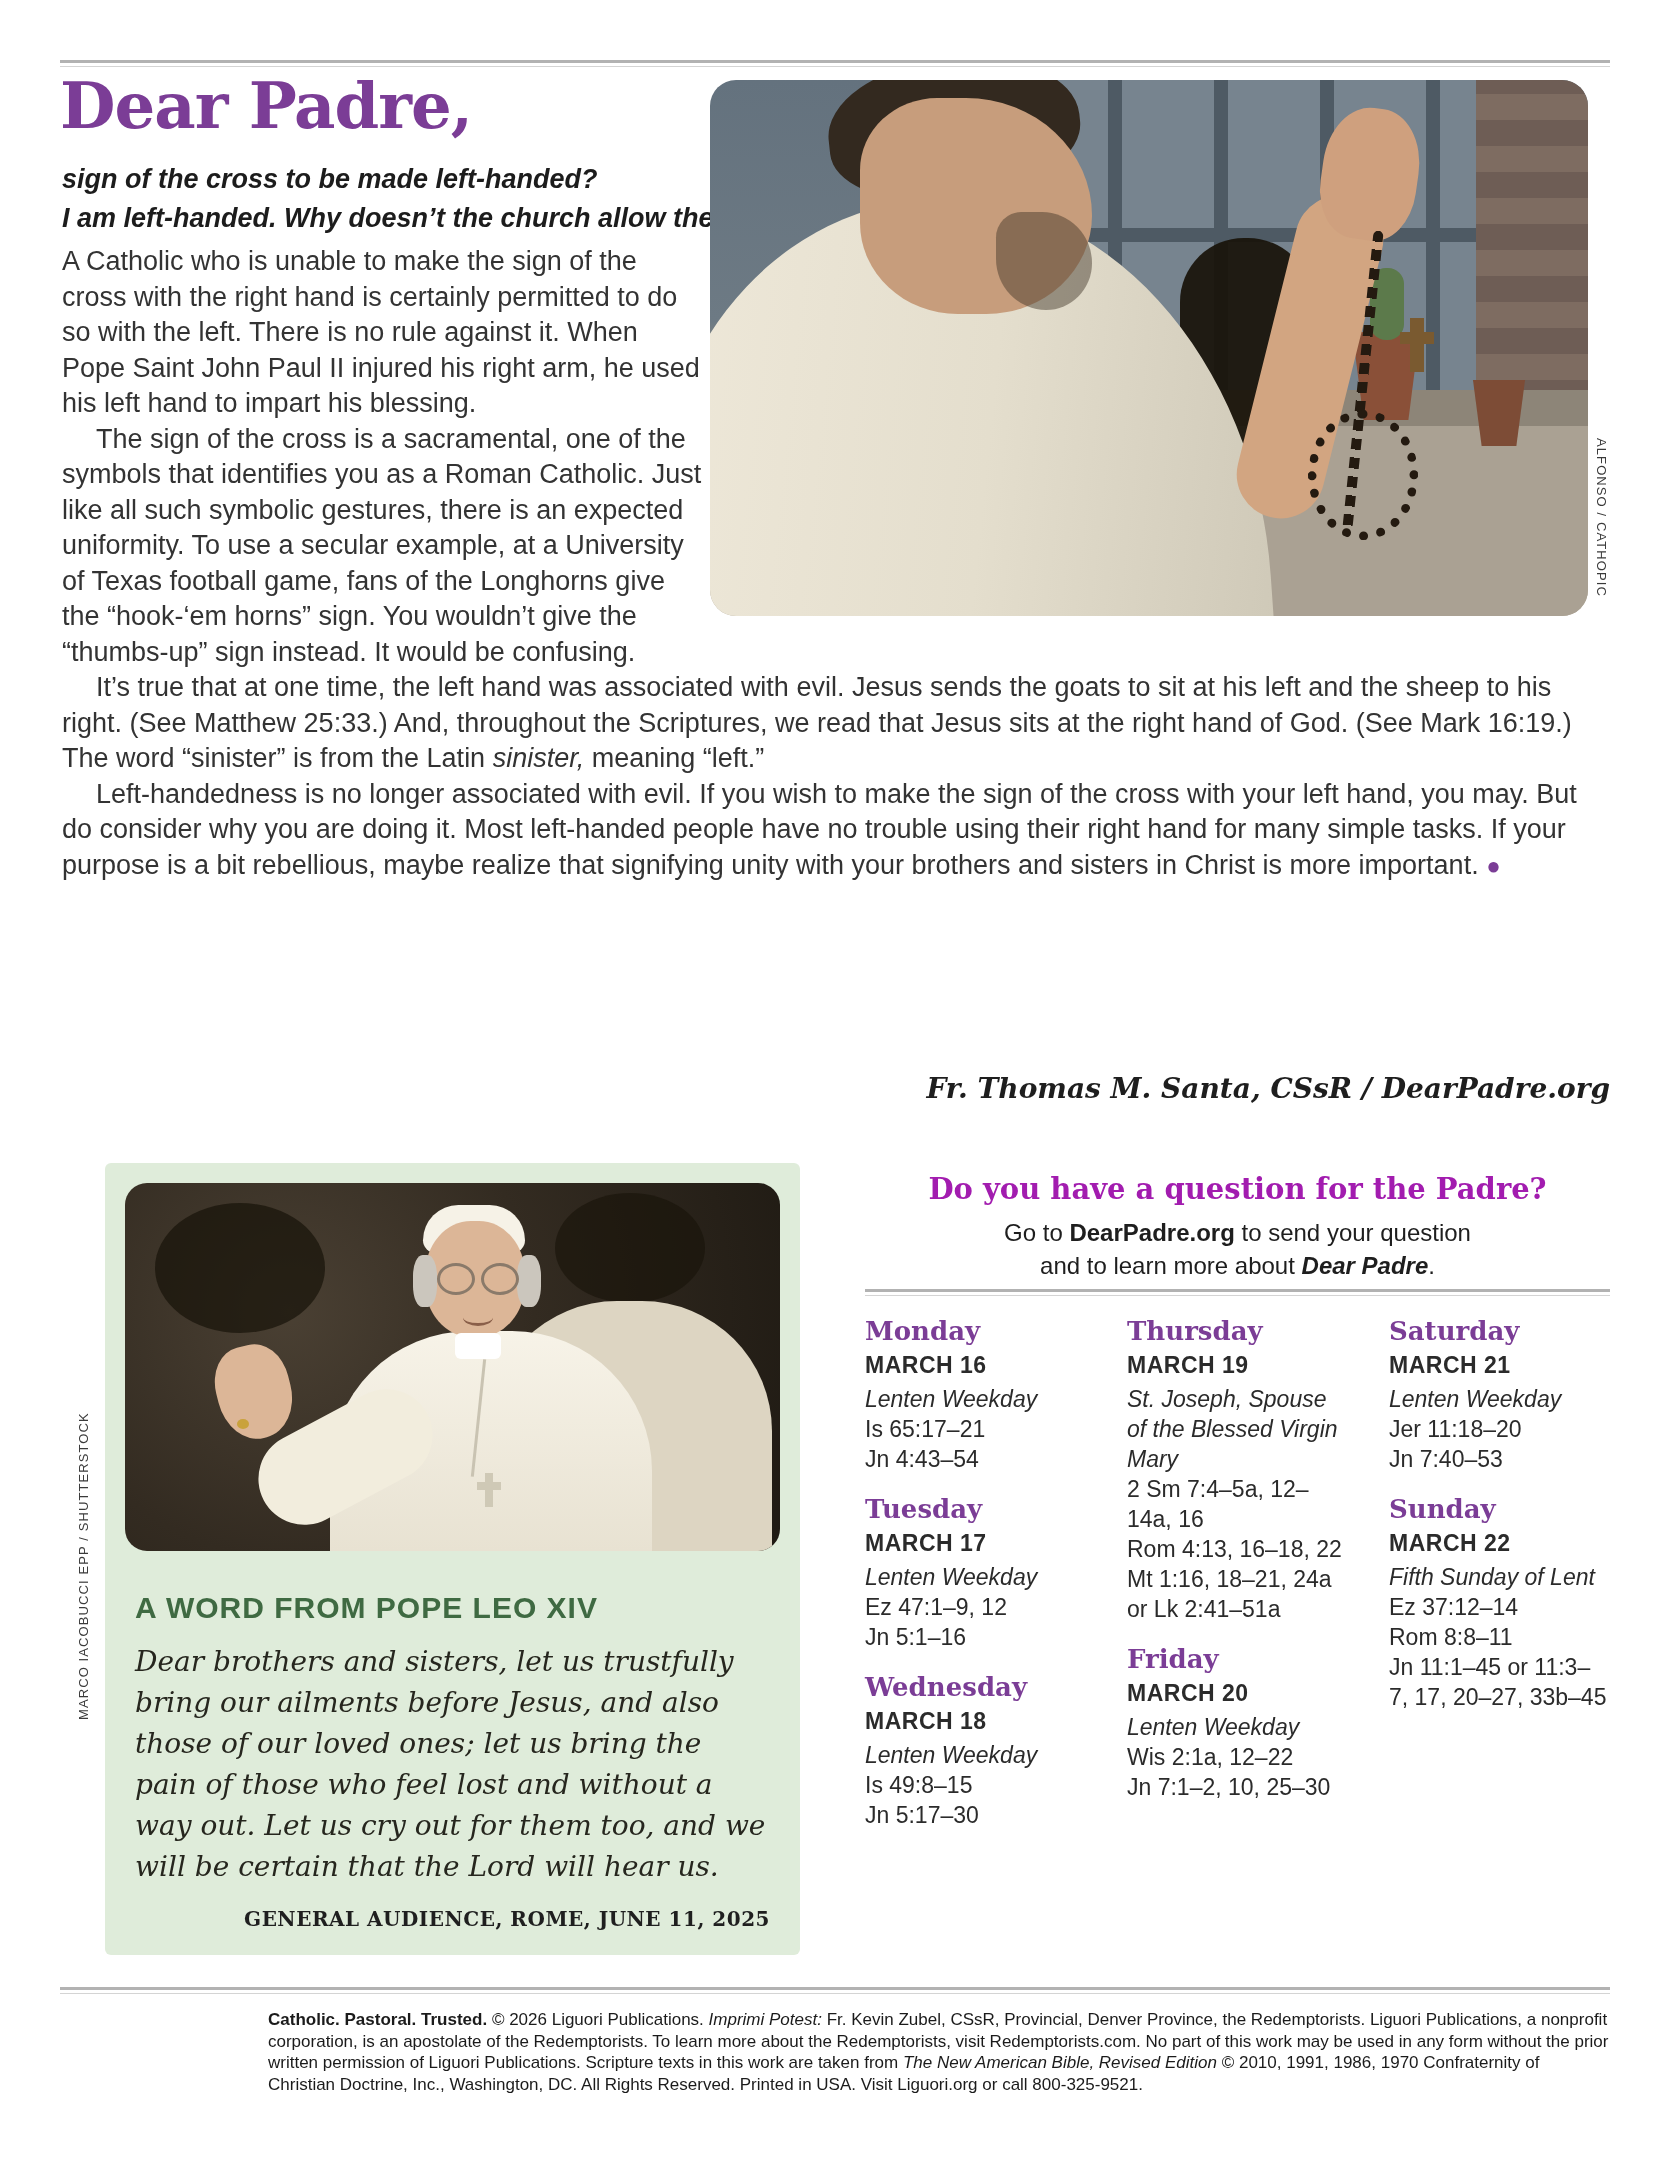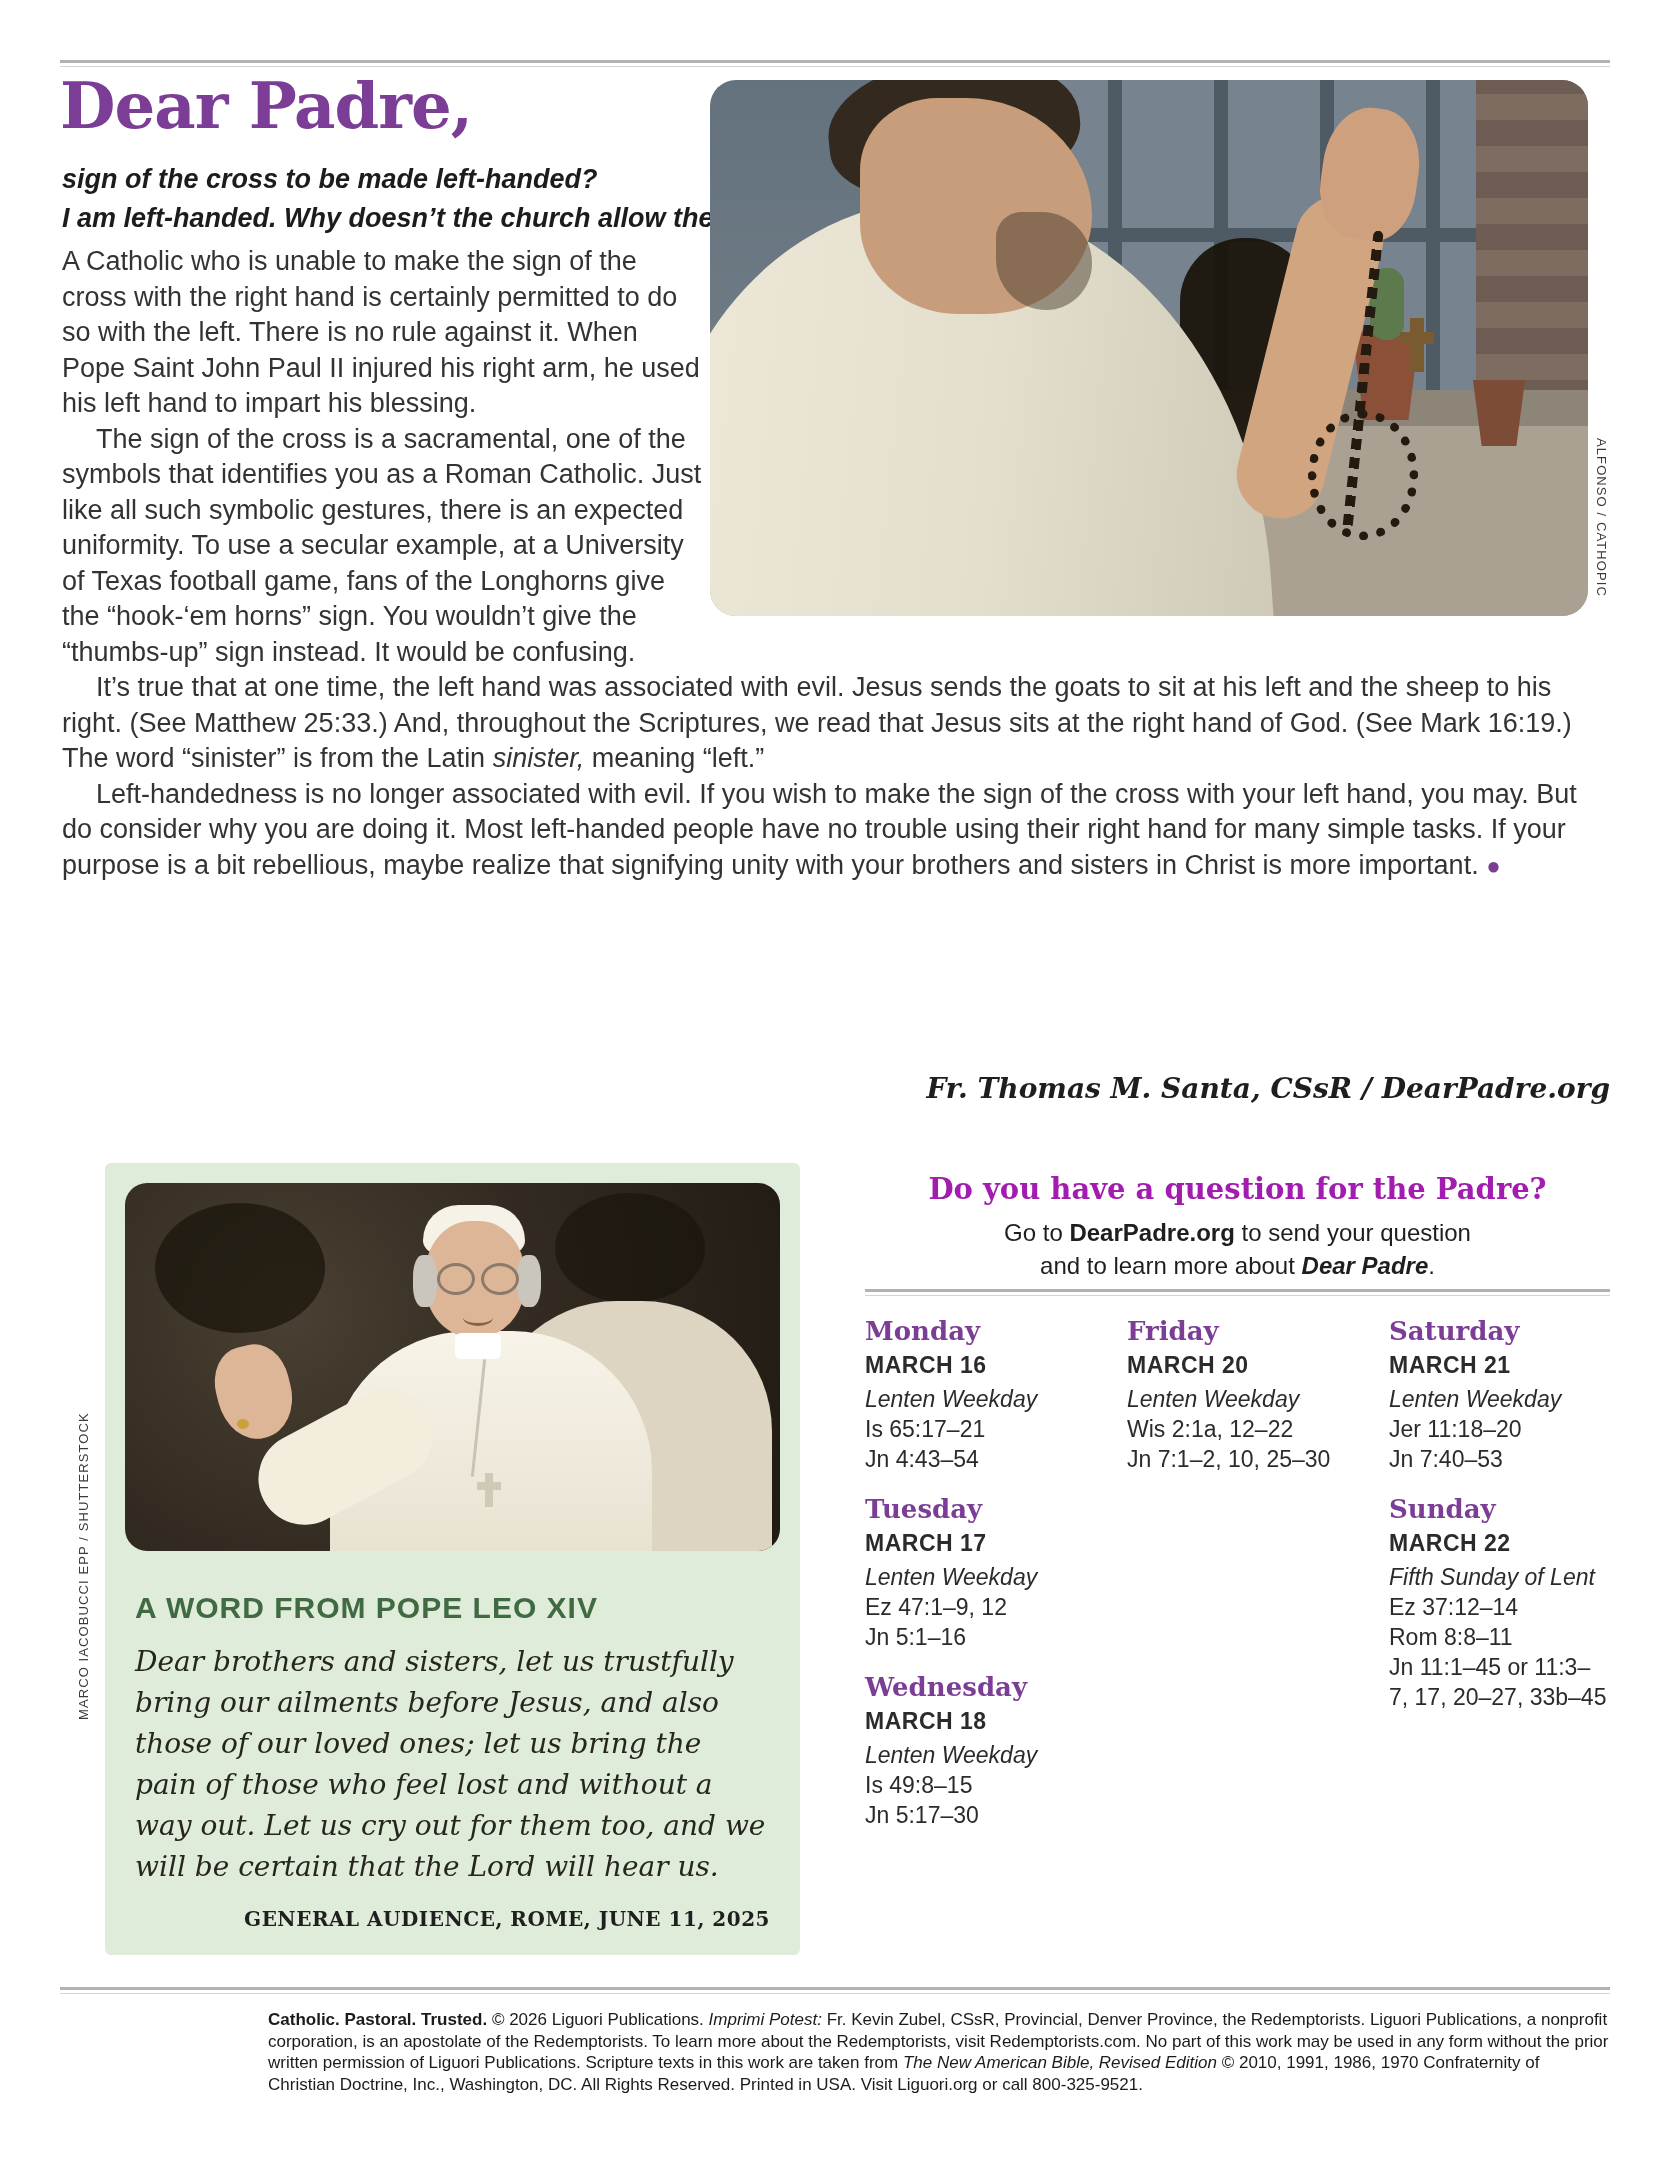--- a/index.html
+++ b/index.html
@@ -217,20 +217,28 @@
         <div class="day-name">Wednesday</div>
         <div class="day-date">MARCH 18</div>
         <div class="day-feast">Lenten Weekday</div>
         <div class="day-reading">Is 49:8–15</div>
         <div class="day-reading">Jn 5:17–30</div>
       </div>
     </div>
 
     <div class="cal-col">
       <div class="day">
+        <div class="day-name">Thursday</div>
+        <div class="day-date">MARCH 19</div>
+        <div class="day-feast">St. Joseph, Spouse of the Blessed Virgin Mary</div>
+        <div class="day-reading">2 Sm 7:4–5a, 12–14a, 16</div>
+        <div class="day-reading">Rom 4:13, 16–18, 22</div>
+        <div class="day-reading">Mt 1:16, 18–21, 24a or Lk 2:41–51a</div>
+      </div>
+      <div class="day">
         <div class="day-name">Friday</div>
         <div class="day-date">MARCH 20</div>
         <div class="day-feast">Lenten Weekday</div>
         <div class="day-reading">Wis 2:1a, 12–22</div>
         <div class="day-reading">Jn 7:1–2, 10, 25–30</div>
       </div>
     </div>
 
     <div class="cal-col">
       <div class="day">

